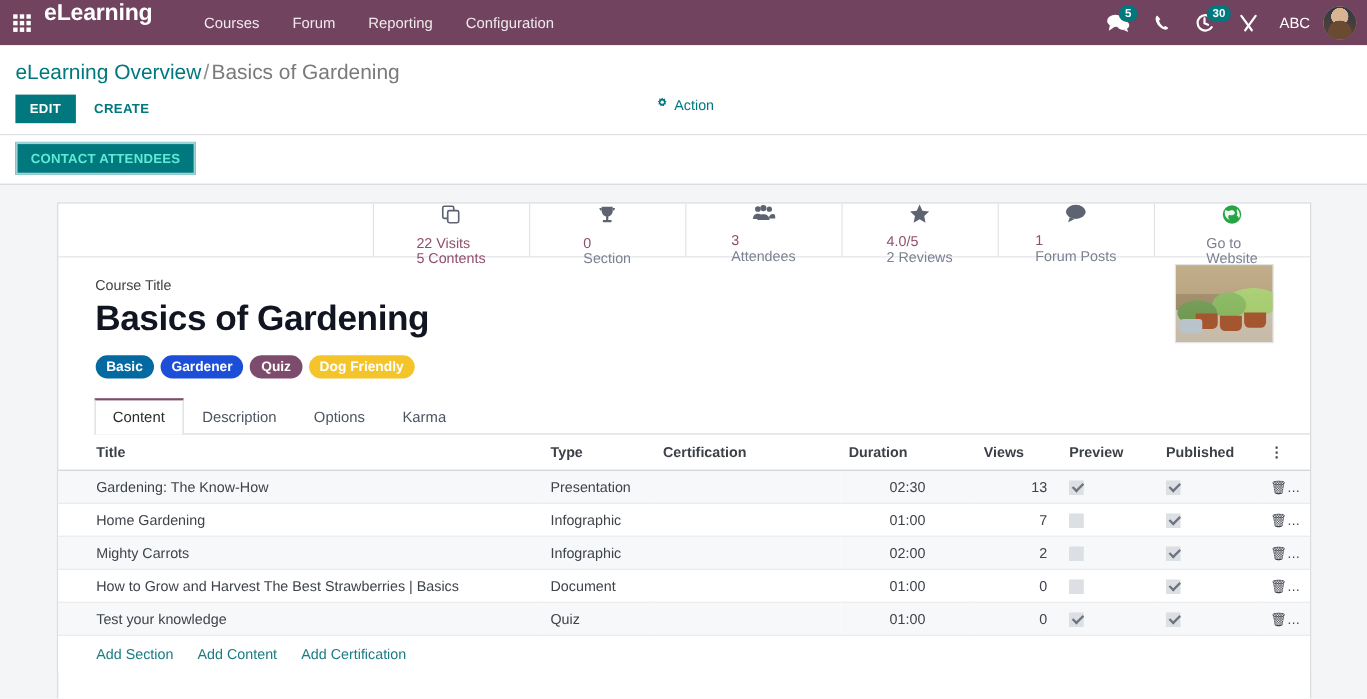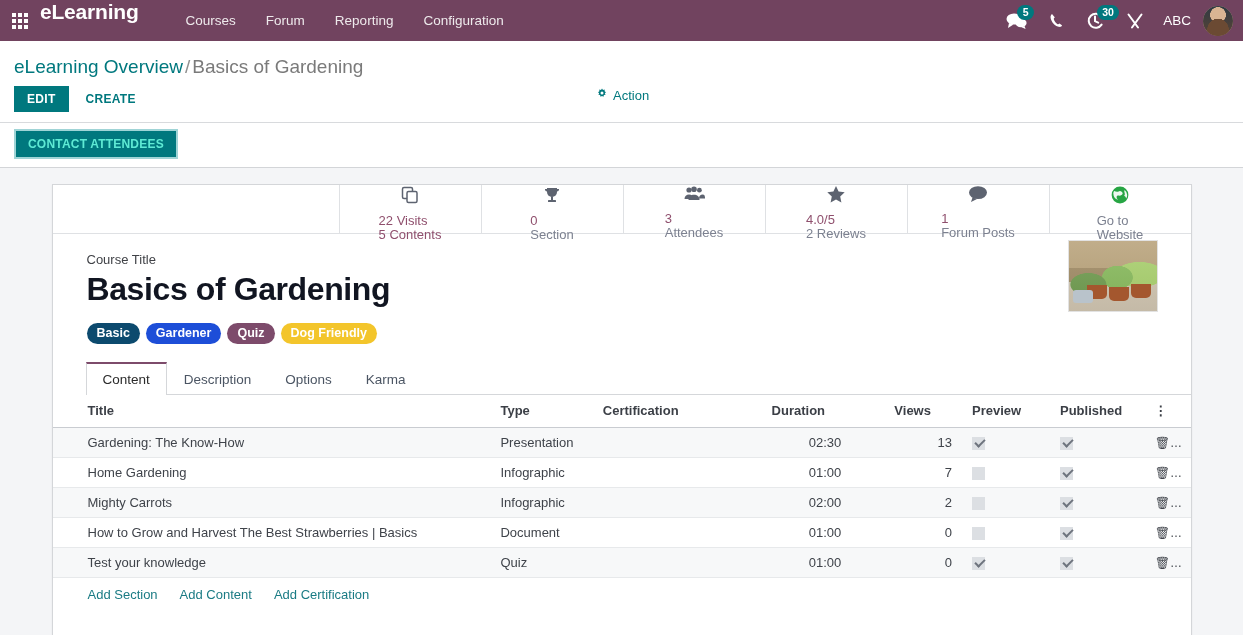--- a/index.html
+++ b/index.html
@@ -547,21 +547,21 @@
       <div class="course-title">Basics of Gardening</div>
 
       <div class="course-img">
         <span class="pot1"></span>
           <span class="pot2"></span>
           <span class="pot3"></span>
           <span class="can"></span>
       </div>
 
       <div class="tags">
-        <span class="tag" style="background:#0c4a6e">Basic</span>
+        <span class="tag" style="background:#0369a1">Basic</span>
         <span class="tag" style="background:#1d4ed8">Gardener</span>
         <span class="tag" style="background:#7d4b6b">Quiz</span>
         <span class="tag" style="background:#f3c52b">Dog Friendly</span>
       </div>
     </div>
 
     <div class="tabs">
       <div class="tab active">Content</div>
       <div class="tab">Description</div>
       <div class="tab">Options</div>

